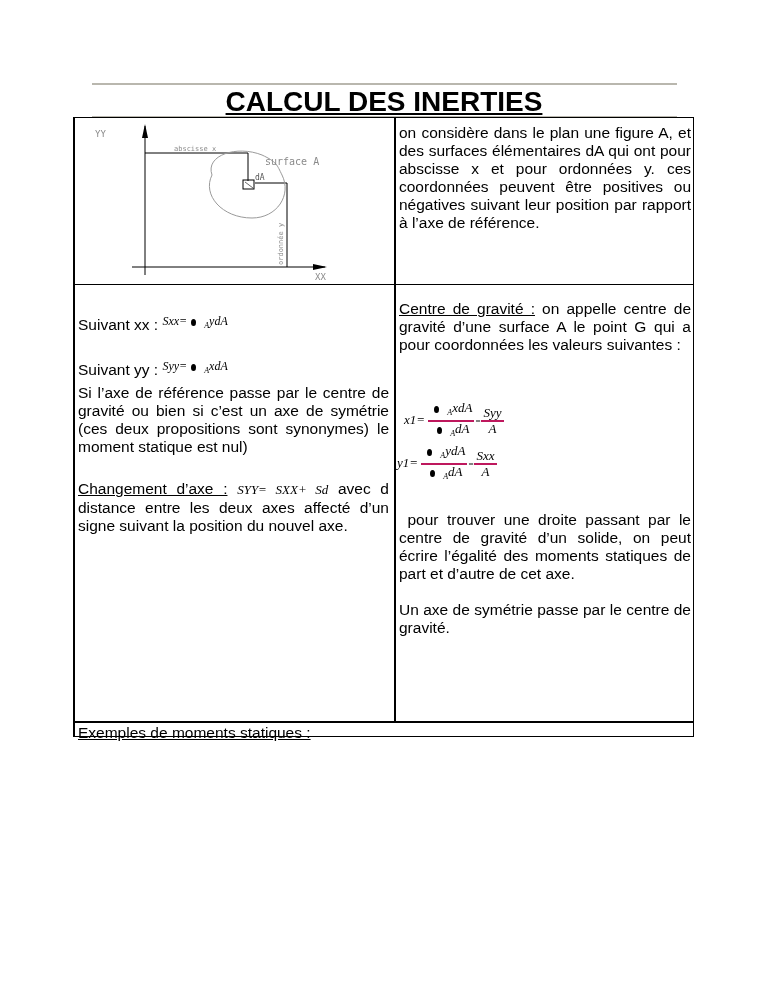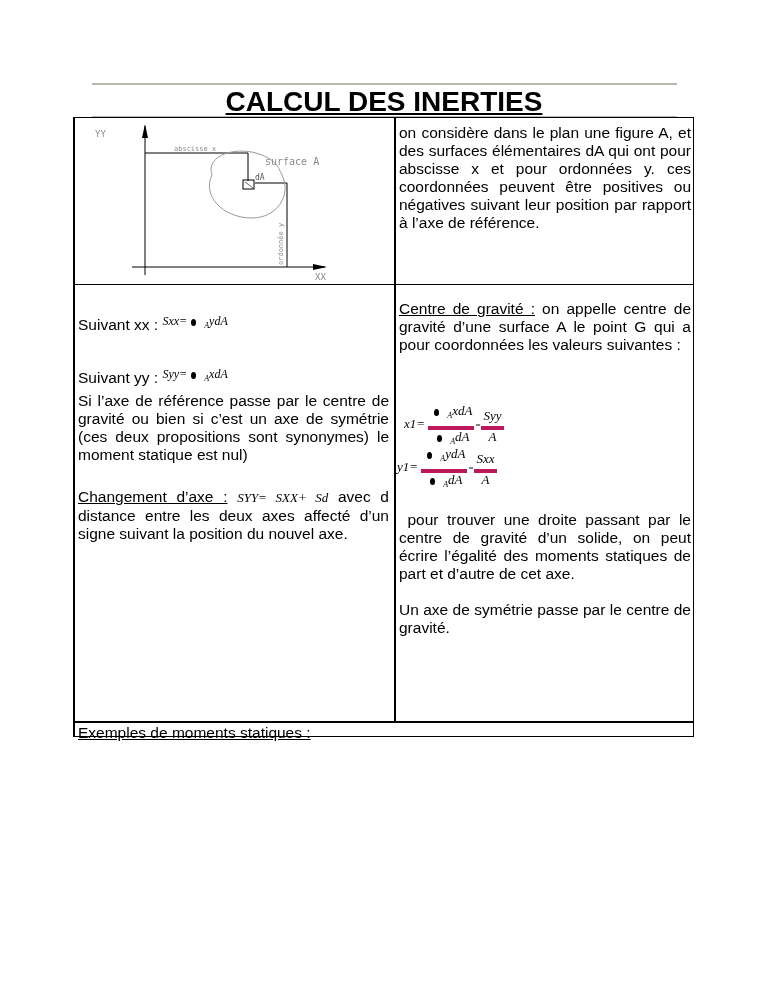--- a/index.html
+++ b/index.html
@@ -29,21 +29,21 @@
 
     .diagram { position: absolute; left: 2px; top: 2px; width: 312px; height: 162px; }
 
     .math { font-family: "Liberation Serif", serif; font-style: italic; }
     .fm { display: inline-block; vertical-align: top; font-size: 12px; position: relative; top: -4px; }
     .bullet { display: inline-block; width: 5px; height: 7px; border-radius: 50%; background: #000; vertical-align: middle; margin: 0 8px 0 4px; }
     .sub { font-size: 8px; vertical-align: -3px; }
 
     .frac-block { position: absolute; font-family: "Liberation Serif", serif; font-style: italic; font-size: 13px; }
     .frac { display: inline-flex; flex-direction: column; align-items: center; vertical-align: middle; }
-    .frac .num { border-bottom: 4px solid #be185d; padding: 0 2px; line-height: 20px; }
+    .frac .num { border-bottom: 2px solid #be185d; padding: 0 2px; line-height: 14px; }
     .frac .den { line-height: 14px; padding: 0 2px; }
     .eq { font-style: normal; font-size: 9px; margin: 0 1px; }
   </style>
 </head>
 <body>
 
 <div class="rule top"></div>
 <div class="title"><span>CALCUL DES INERTIES</span></div>
 <div class="rule bottom"></div>
 
@@ -83,21 +83,21 @@
     <p>on considère dans le plan une figure A, et des surfaces élémentaires dA qui ont pour abscisse x et pour ordonnées y. ces coordonnées peuvent être positives ou négatives suivant leur position par rapport à l’axe de référence.</p>
   </div>
 
   <div class="cell c-ml">
 
     <p style="margin-top:16px; text-align:left;">
       <span>Suivant xx :</span>
       <span class="fm math"><span>Sxx=</span><span class="bullet"></span><span class="sub">A</span><span>ydA</span></span>
     </p>
 
-    <p style="margin-top:30px; text-align:left;">
+    <p style="margin-top:22px; text-align:left;">
       <span>Suivant yy :</span>
       <span class="fm math"><span>Syy=</span><span class="bullet"></span><span class="sub">A</span><span>xdA</span></span>
     </p>
 
     <p style="">Si l’axe de référence passe par le centre de gravité ou bien si c’est un axe de symétrie (ces deux propositions sont synonymes) le moment statique est nul)</p>
 
     <p style="margin-top:24px;"><span class="u">Changement d’axe :</span> <span class="math" style="font-size:13px;">SYY= SXX+ Sd</span><span> avec d distance entre les deux axes affecté d’un signe suivant la position  du nouvel axe.</span></p>
   </div>
 
   <div class="cell c-mr">

